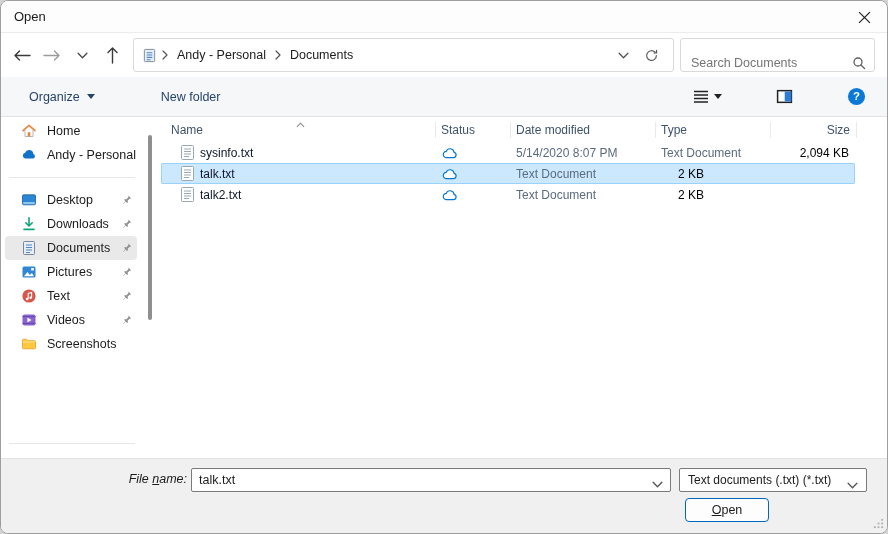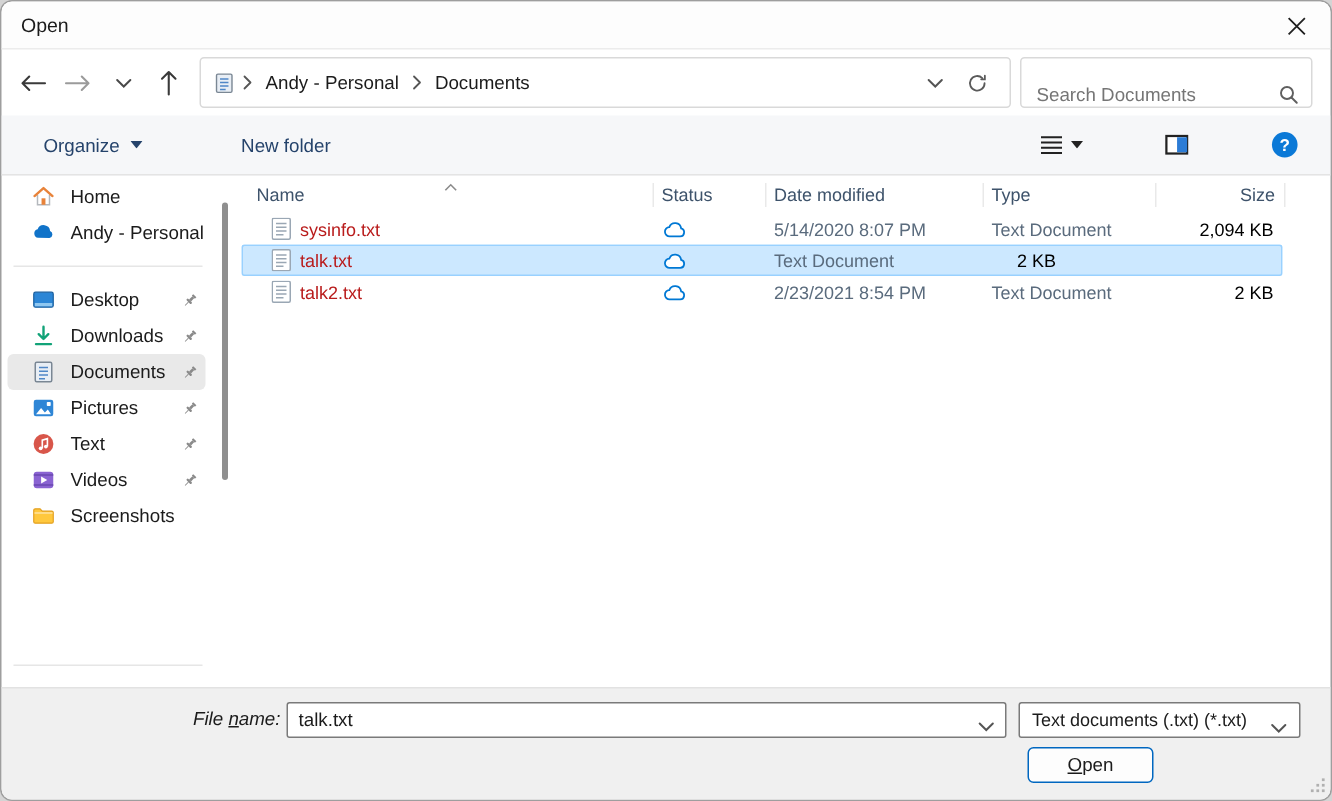--- a/index.html
+++ b/index.html
@@ -109,21 +109,21 @@
   .col-type { width: 115px; padding-left: 5px; }
   .col-size { width: 86px; text-align: right; padding-right: 6px; }
   .sort-caret { position: absolute; left: 137px; top: 0px; }
   .row {
     display: flex; align-items: center;
     height: 21px; margin: 0 32px 0 2px;
     border-radius: 2px; font-size: 12px; cursor: pointer;
   }
   .row.selected { background: #cce8ff; box-shadow: inset 0 0 0 1px #99d1ff; }
   .cell { white-space: nowrap; overflow: hidden; }
-  .cell-name { width: 275px; padding-left: 20px; display: flex; align-items: center; gap: 6px; color: #b91c1c; }
+  .cell-name { width: 275px; padding-left: 20px; display: flex; align-items: center; gap: 6px; color: #0f172a; }
   .cell-status { width: 75px; padding-left: 6px; display: flex; align-items: center; }
   .cell-date { width: 145px; padding-left: 5px; color: #5a6b7d; }
   .cell-type { width: 115px; padding-left: 5px; color: #5a6b7d; }
   .cell-size { width: 84px; text-align: right; padding-right: 6px; color: #000000; }
   
   .footer {
     position: relative; height: 77px;
     background: #f0f0f0; border-top: 1px solid #e2e2e2;
     font-size: 12.5px;
   }
@@ -474,21 +474,20 @@
               <rect x="0.5" y="0.5" width="12" height="14" rx="1" fill="#fff" stroke="#9aa7b4"></rect>
               <path d="M3 4h7M3 6.5h7M3 9h7M3 11.5h5" stroke="#9aa7b4" stroke-width="1"></path>
             </svg>
           <span>talk2.txt</span>
         </div>
         <div class="cell cell-status">
           <svg width="16" height="12" viewBox="0 0 16 12">
               <path d="M4.6 10.6a3.1 3.1 0 0 1-.4-6.2 4.1 4.1 0 0 1 7.9.9 2.7 2.7 0 0 1-.6 5.3z" fill="#fff" stroke="#0078d4" stroke-width="1.2"></path>
             </svg>
         </div>
-        <div class="cell cell-date">2/23/2021 8:54 PM</div>
         <div class="cell cell-type">Text Document</div>
         <div class="cell cell-size">2 KB</div>
       </div>
     </div>
   </div>
 
   <div class="footer">
     <label class="fn-label"><span>File </span><span class="u">n</span><span>ame:</span></label>
 
     <div class="fn-input-wrap">

